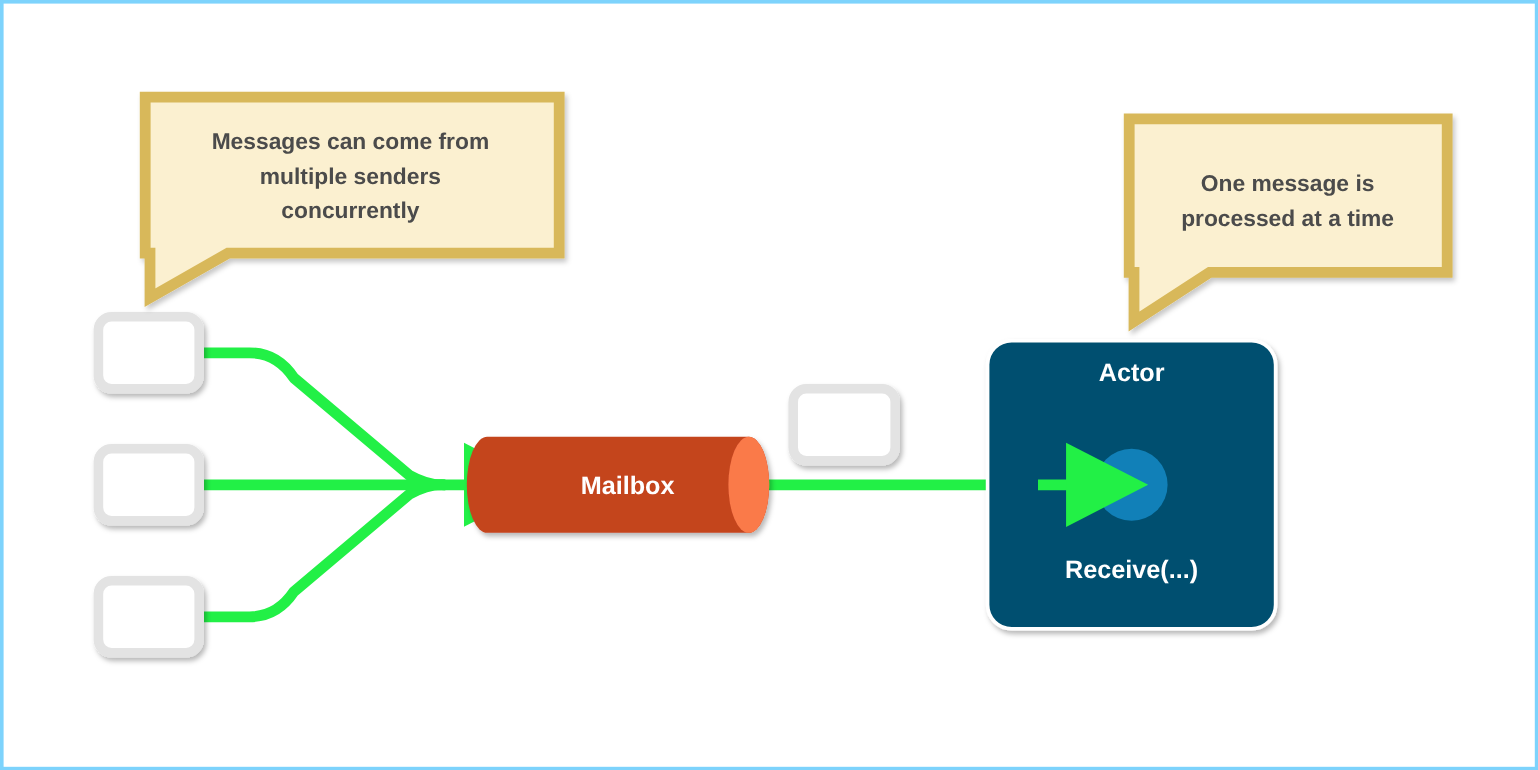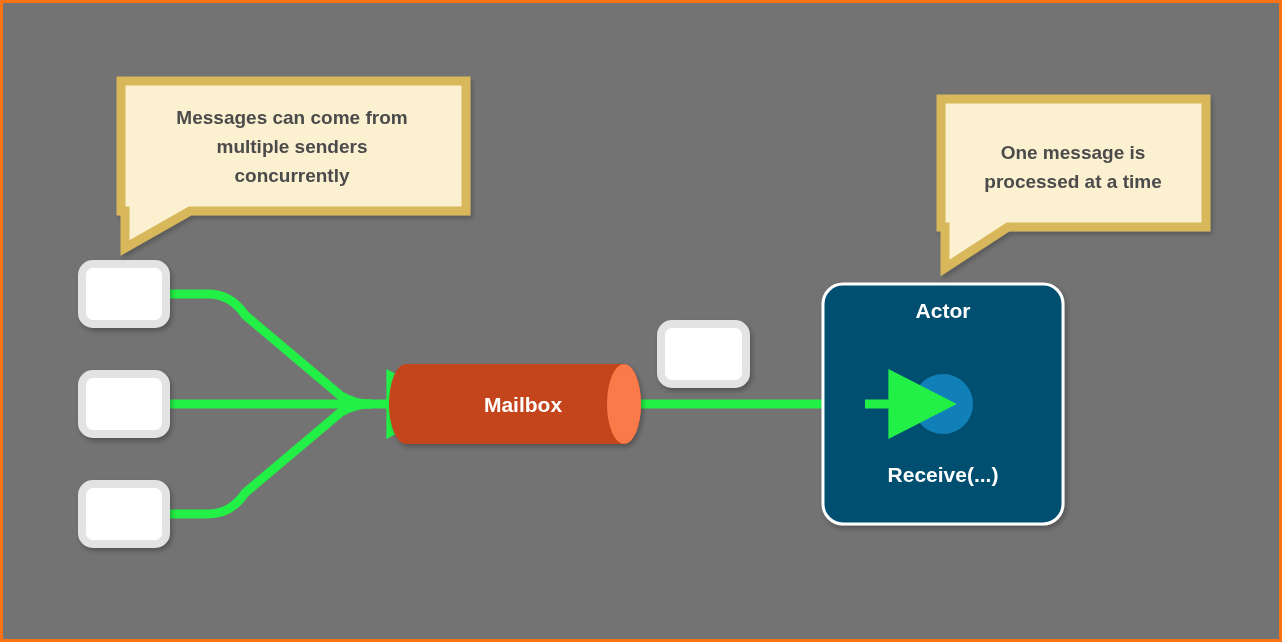--- a/index.html
+++ b/index.html
@@ -8,22 +8,22 @@
     padding: 0;
     background: #2b3038;
   }
   body {
     font-family: "Liberation Sans", sans-serif;
   }
   #canvas {
     position: relative;
     width: 1282px;
     height: 642px;
-    background: #737373;
-    border: 3px solid #f97316;
+    background: #ffffff;
+    border: 3px solid #7dd3fc;
     box-sizing: border-box;
     overflow: hidden;
   }
   #diagram-svg {
     position: absolute;
     left: 0;
     top: 0;
     width: 1282px;
     height: 642px;
     display: block;

